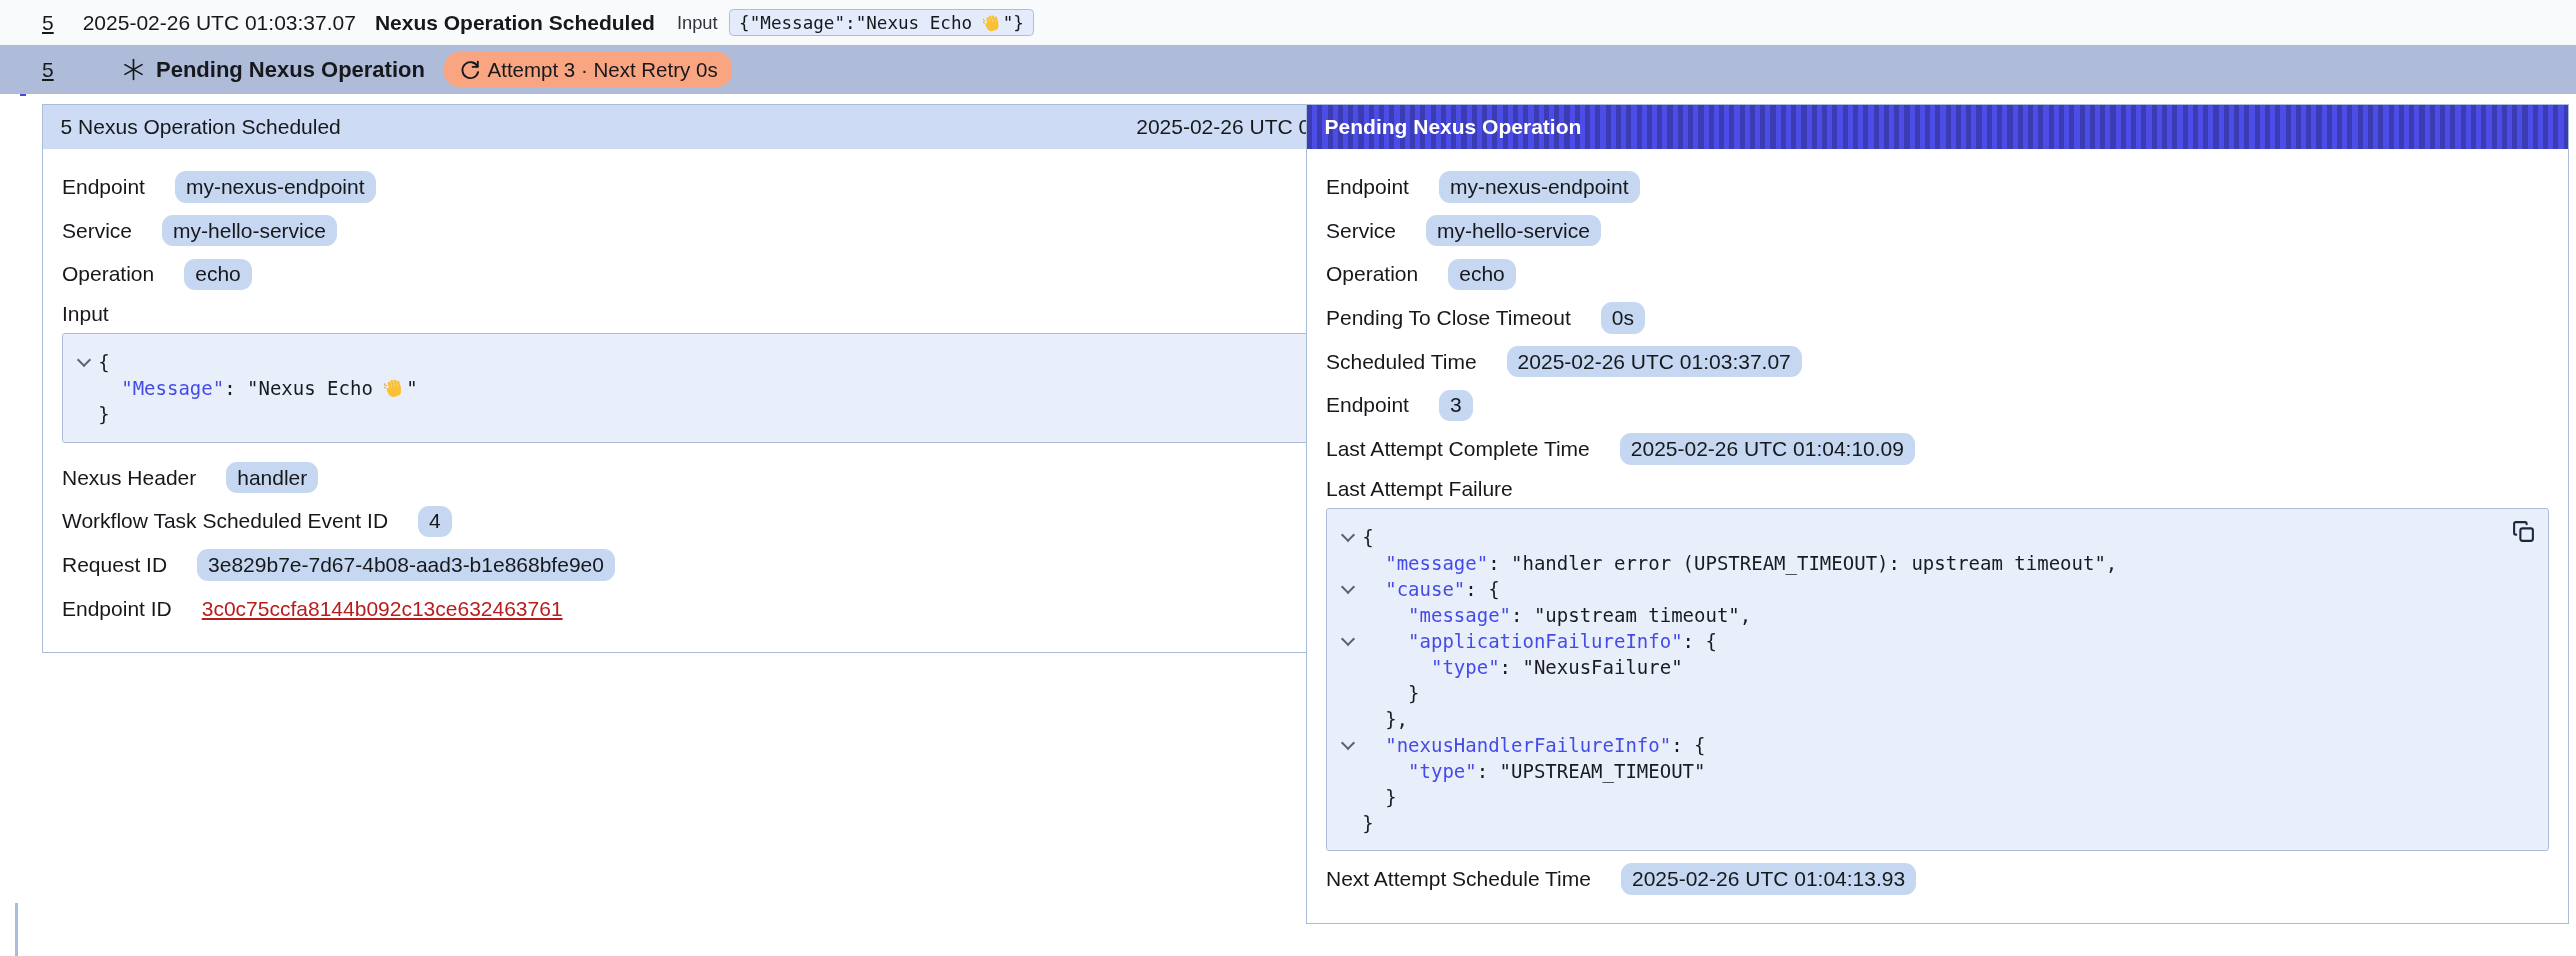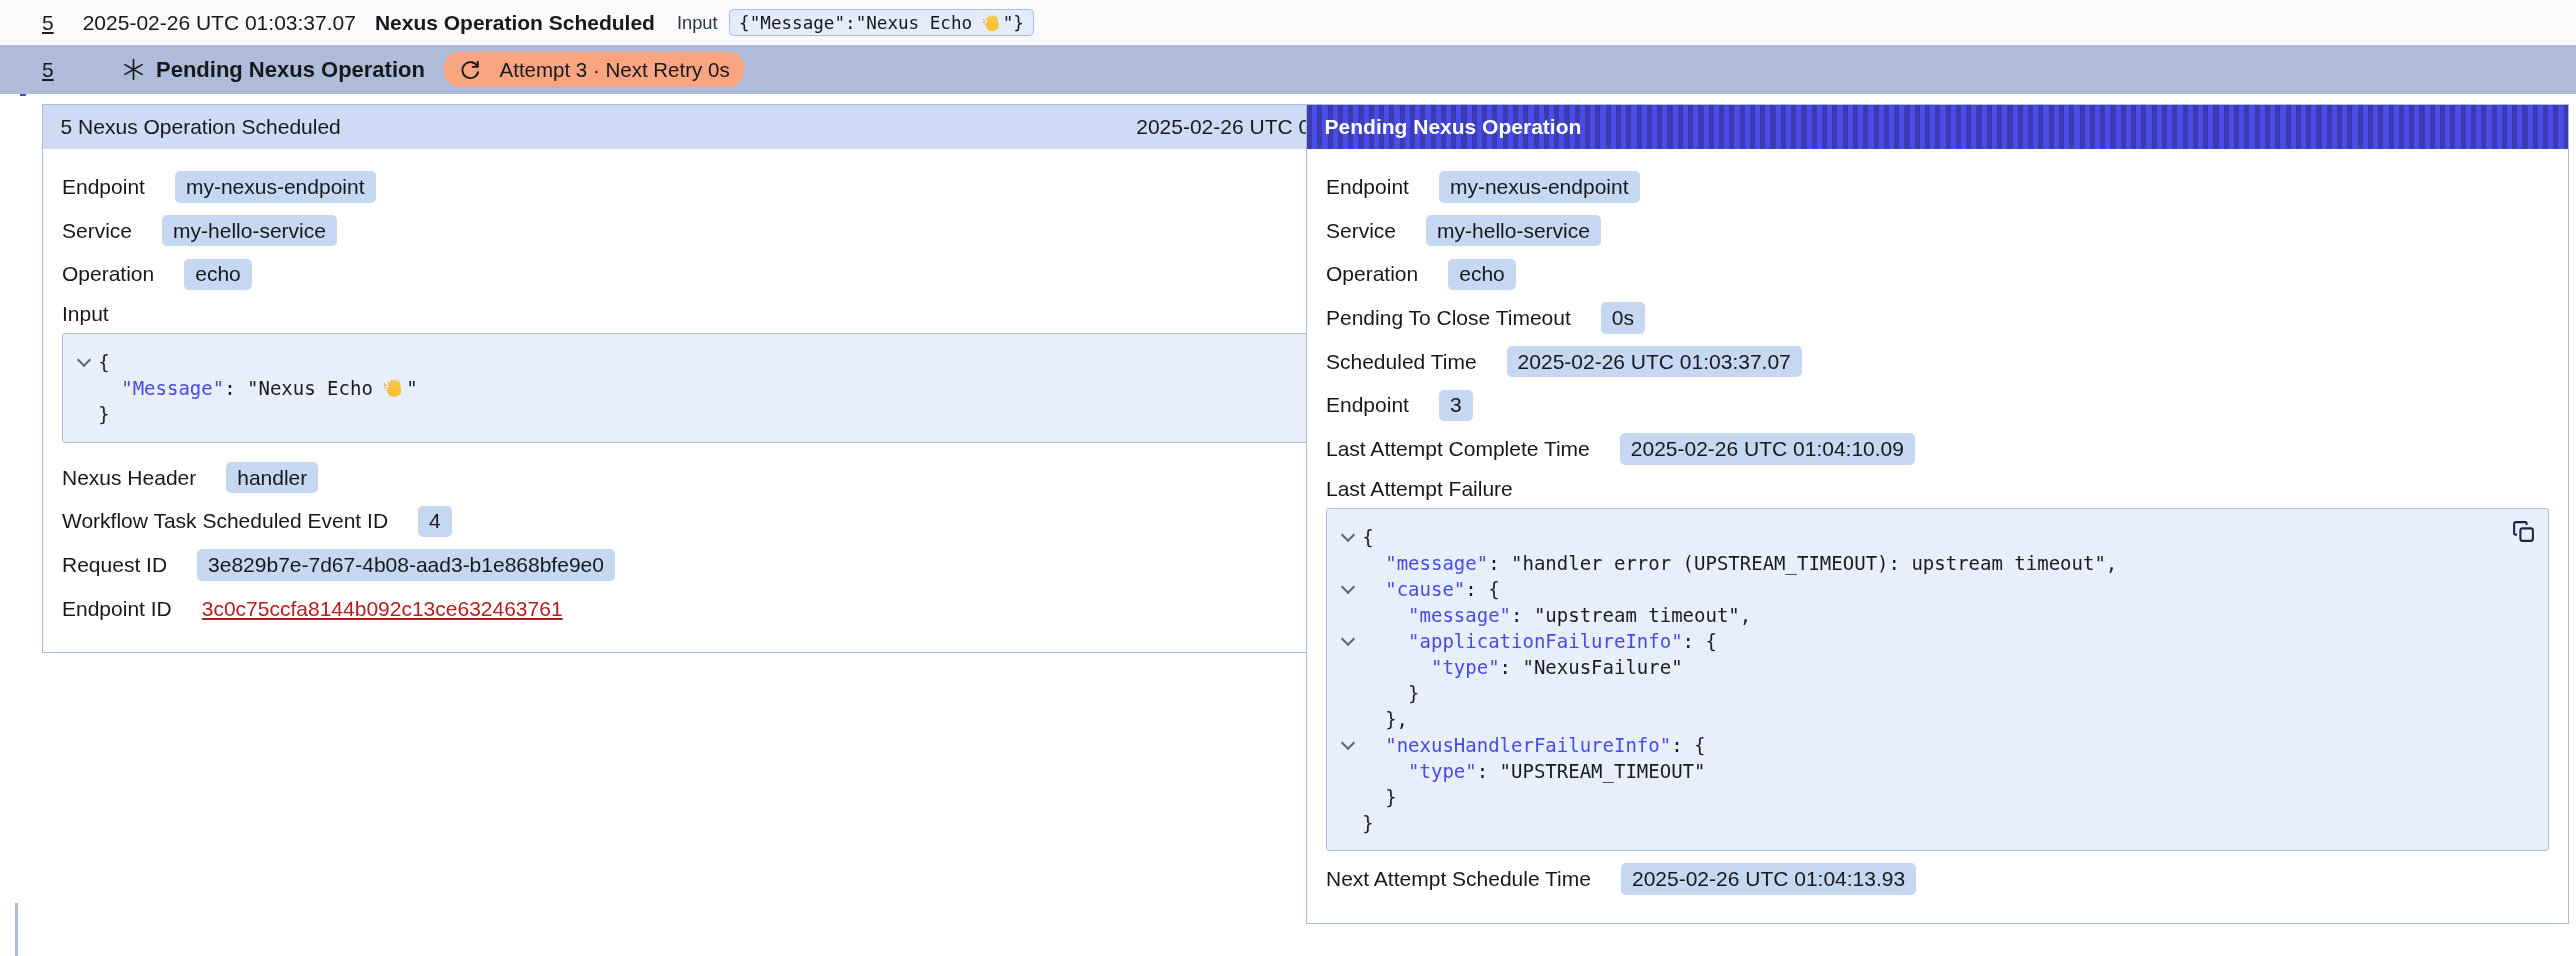--- a/index.html
+++ b/index.html
@@ -26,35 +26,35 @@
   .eid{font-size:21px;color:#17181c;text-decoration:underline;font-weight:500;}
   .ets{font-size:21px;margin-left:29px;}
   .ename{font-size:21px;font-weight:700;margin-left:19px;}
   .ilabel{font-size:18.3px;margin-left:22px;color:#30343f;}
   .chip{margin-left:11.7px;background:#e4ebfa;border:1.5px solid #a9bde4;border-radius:4.4px;
     padding:2.2px 8.8px;font-family:"DejaVu Sans Mono",monospace;font-size:17.6px;
     display:flex;align-items:center;white-space:pre;}
   .ast{margin-left:67px;display:flex;align-items:center;}
   .pname{font-size:22px;font-weight:700;margin-left:10.3px;}
   .retry{margin-left:19px;background:#f9a581;border-radius:15px;padding:5.9px 14.6px;
-    display:flex;align-items:center;gap:19px;font-size:20.5px;}
+    display:flex;align-items:center;gap:7px;font-size:20.5px;}
 
   
   .panel{position:absolute;top:104px;background:#fff;border:1.5px solid #a9bcd9;box-sizing:border-box;}
   #left-panel{left:42px;width:1386px;}
   #right-panel{left:1306px;width:1263px;}
   .phead{height:44px;display:flex;align-items:center;justify-content:space-between;
     padding:0 17.6px;font-size:21px;font-weight:500;}
   #left-panel .phead{background:#cddcf4;}
   #right-panel .phead{background:repeating-linear-gradient(90deg,#3b3bb4 0 5.1px,#4c4ce6 5.1px 10.3px);
     color:#ffffff;font-weight:600;}
   .pbody{padding:10.3px 19px 16px 19px;}
   .field{display:flex;align-items:center;gap:30px;margin:11.7px 0;min-height:32px;}
   .flabel{font-size:21px;}
-  .fbadge{background:#c6d8f1;border-radius:5px;padding:3.7px 11px;font-size:21px;}
+  .fbadge{background:#c6d8f1;border-radius:11px;padding:3.7px 11px;font-size:21px;}
   .flink{font-size:21px;color:#b91c1c;text-decoration:underline;}
   .inlabel{font-size:21px;margin:10.3px 0 7.3px;}
 
   
   .codeblock{position:relative;background:#e9eefb;border:1.5px solid #aebcd9;border-radius:2.9px;
     padding:14.6px 51px 14.6px 7.3px;}
   .codeblock.input-block{margin:2.9px 0 19px;}
   .codeblock.failure-block{margin:4.4px 0 7.3px;}
   .cl{display:flex;}
   .gut{width:28px;flex:none;display:flex;justify-content:center;align-items:flex-start;}

